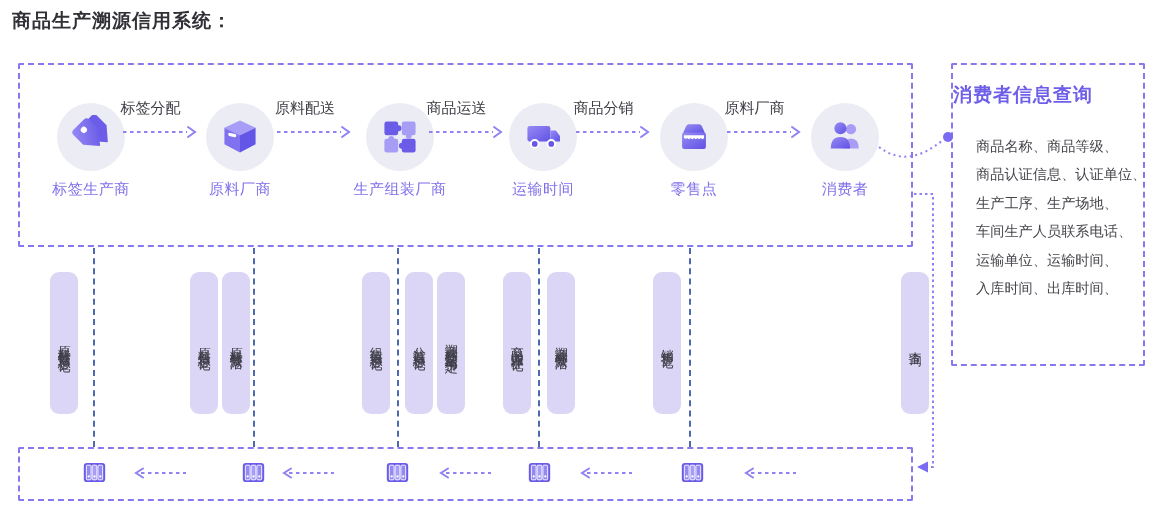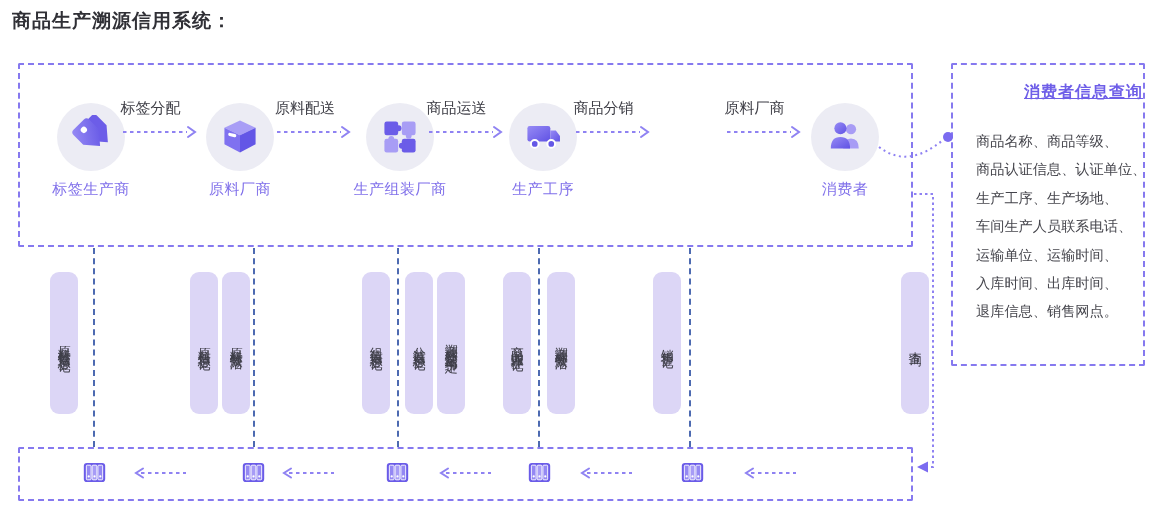--- a/index.html
+++ b/index.html
@@ -12,21 +12,21 @@
   .node{position:absolute;top:103px;width:120px;text-align:center;}
   .node-circle{width:68px;height:68px;border-radius:50%;background:#ececf4;margin:0 auto;display:flex;align-items:center;justify-content:center;}
   .node-icon{width:44px;height:44px;display:block;}
   .node-label{margin-top:9px;font-size:15px;color:#8070ea;letter-spacing:.5px;white-space:nowrap;text-align:center;}
   .flow-arrow{position:absolute;top:99px;width:90px;text-align:left;}
   .arrow-label{font-size:15px;color:#3d3d45;white-space:nowrap;}
   .arrow-svg{margin-top:7px;}
   .pill{position:absolute;top:272px;width:28px;height:142px;background:#dcd6f6;border-radius:9px;display:flex;align-items:center;justify-content:center;}
   .pill-text{writing-mode:vertical-rl;text-orientation:upright;font-size:13px;letter-spacing:2px;color:#3e3e48;line-height:1.05;}
   .vline{position:absolute;top:248px;height:199px;width:0;border-left:2px dashed #4d6ab1;}
-  .info-title{margin:17px 0 0 0;text-align:right;font-size:16px;font-weight:700;color:#6e5ee8;letter-spacing:1px;text-decoration:underline;}
+  .info-title{margin:17px 0 0 0;text-align:left;font-size:19px;font-weight:700;color:#6e5ee8;letter-spacing:1px;}
   .info-lines{margin-top:24px;padding-left:23px;}
   .info-line{font-size:14.2px;line-height:28.4px;color:#45454c;white-space:nowrap;}
   .db-icon{position:absolute;top:459px;width:27px;height:27px;}
   .db-arrow{position:absolute;top:467px;}
   #connectors{position:absolute;left:0;top:0;width:1163px;height:527px;pointer-events:none;}
   .hidden-defs{position:absolute;width:0;height:0;overflow:hidden;}
 </style>
 </head>
 <body>
 
@@ -94,21 +94,20 @@
   <div class="dash-box" id="flow-box"></div>
   <div class="dash-box" id="info-box">
     <p class="info-title">消费者信息查询</p>
     <div class="info-lines" id="info-lines">
         <div class="info-line">商品名称、商品等级、</div>
         <div class="info-line">商品认证信息、认证单位、</div>
         <div class="info-line">生产工序、生产场地、</div>
         <div class="info-line">车间生产人员联系电话、</div>
         <div class="info-line">运输单位、运输时间、</div>
         <div class="info-line">入库时间、出库时间、</div>
-        <div class="info-line">退库信息、销售网点。</div>
       </div>
   </div>
   <div class="dash-box" id="db-box"></div>
 
   <svg id="connectors">
     <path d="M879 147 C900 163 921 158 943 140" fill="none" stroke="#8f82f2" stroke-width="2" stroke-dasharray="2 3.5"></path>
     <circle cx="948" cy="137" r="5" fill="#7b6bf0"></circle>
     <path d="M914 194 H933 V467 H929" fill="none" stroke="#8f82f2" stroke-width="2" stroke-dasharray="2.5 3"></path>
     <polygon points="917,467 928,461.5 928,472.5" fill="#7b6bf0"></polygon>
   </svg>
@@ -135,21 +134,29 @@
         </svg>
     </div>
     <div class="node-label">生产组装厂商</div>
   </div>
     <div class="node" style="left: 483px;">
     <div class="node-circle">
       <svg class="node-icon">
           <use href="#truck-icon"></use>
         </svg>
     </div>
-    <div class="node-label">生产工序</div>
+    <div class="node-label">运输时间</div>
+  </div>
+    <div class="node" style="left: 634px;">
+    <div class="node-circle">
+      <svg class="node-icon">
+          <use href="#store-icon"></use>
+        </svg>
+    </div>
+    <div class="node-label">零售点</div>
   </div>
     <div class="node" style="left: 785px;">
     <div class="node-circle">
       <svg class="node-icon">
           <use href="#people-icon"></use>
         </svg>
     </div>
     <div class="node-label">消费者</div>
   </div>
     <div class="flow-arrow" style="left: 120.5px;">

